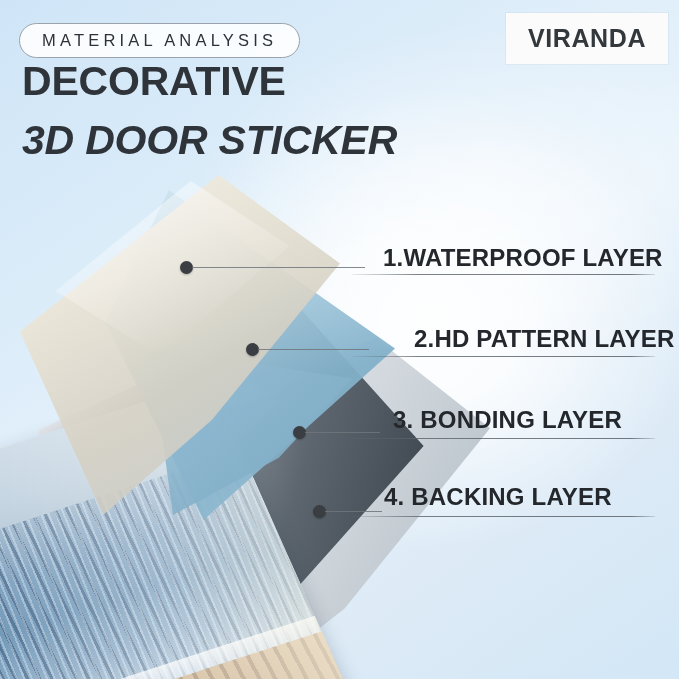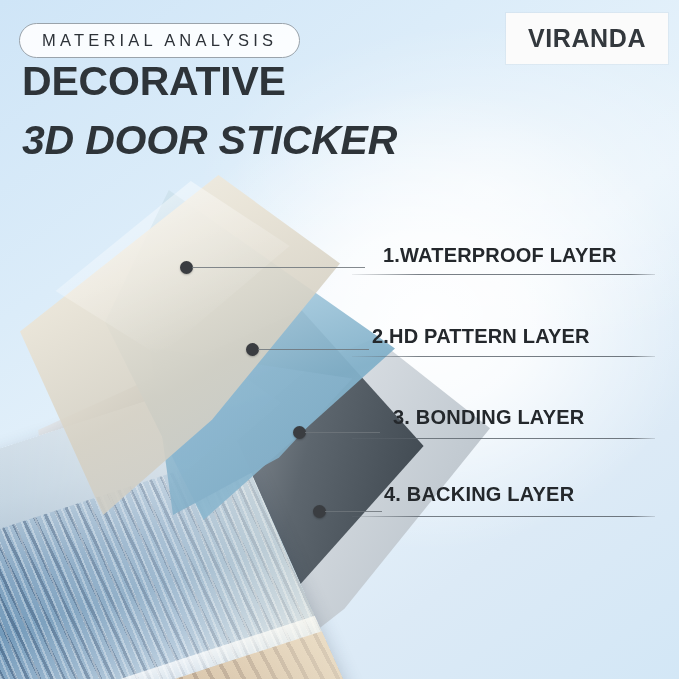--- a/index.html
+++ b/index.html
@@ -116,21 +116,21 @@
       linear-gradient(180deg,#c9ac84 0%,#b99a72 40%,#9c7c56 72%,#7e6140 100%);}
   .photo-shade{position:absolute;inset:0;
     background:linear-gradient(105deg,rgba(255,255,255,0) 30%,rgba(255,255,255,.35) 66%,rgba(255,250,235,.70) 100%);}
 
   
   .callout{position:absolute;}
   .cl-line{position:absolute;height:1px;background:#6f757b;opacity:.85;}
   .cl-dot{position:absolute;width:13px;height:13px;border-radius:50%;
     background:#3a3d41;box-shadow:0 1px 2px rgba(0,0,0,.25);}
   .cl-text{position:absolute;white-space:nowrap;color:#24282c;
-    font-weight:700;font-size:20px;letter-spacing:.2px;}
+    font-weight:700;font-size:24px;letter-spacing:.2px;}
   .cl-rule{position:absolute;height:1px;
     background:linear-gradient(90deg,rgba(120,128,136,.12) 0%,rgba(90,98,106,.80) 22%,rgba(90,98,106,.85) 92%,rgba(120,128,136,.25) 100%);}
 </style>
 </head>
 <body>
 
 <div id="stage">
 
   <div class="bg-base"></div>
   <div class="bg-glow"></div>
@@ -170,21 +170,21 @@
   <div class="callout">
     <div class="cl-dot" style="left:180px;top:261px;"></div>
     <div class="cl-line" style="left:192px;top:267px;width:173px;"></div>
     <div class="cl-text" style="left:383px;top:244px;">1.WATERPROOF LAYER</div>
     <div class="cl-rule" style="left:352px;top:274px;width:303px;"></div>
   </div>
 
   <div class="callout">
     <div class="cl-dot" style="left:246px;top:343px;"></div>
     <div class="cl-line" style="left:258px;top:349px;width:111px;"></div>
-    <div class="cl-text" style="left:372px;top:325px;">2.HD PATTERN LAYER</div>
+    <div class="cl-text" style="left:414px;top:325px;">2.HD PATTERN LAYER</div>
     <div class="cl-rule" style="left:352px;top:356px;width:303px;"></div>
   </div>
 
   <div class="callout">
     <div class="cl-dot" style="left:293px;top:426px;"></div>
     <div class="cl-line" style="left:305px;top:432px;width:75px;"></div>
     <div class="cl-text" style="left:393px;top:406px;">3. BONDING LAYER</div>
     <div class="cl-rule" style="left:352px;top:438px;width:303px;"></div>
   </div>
 

